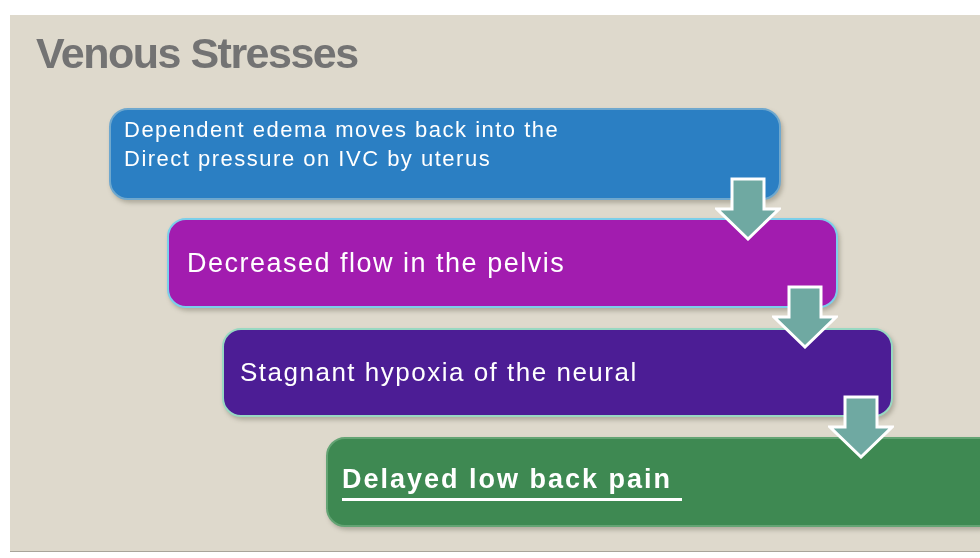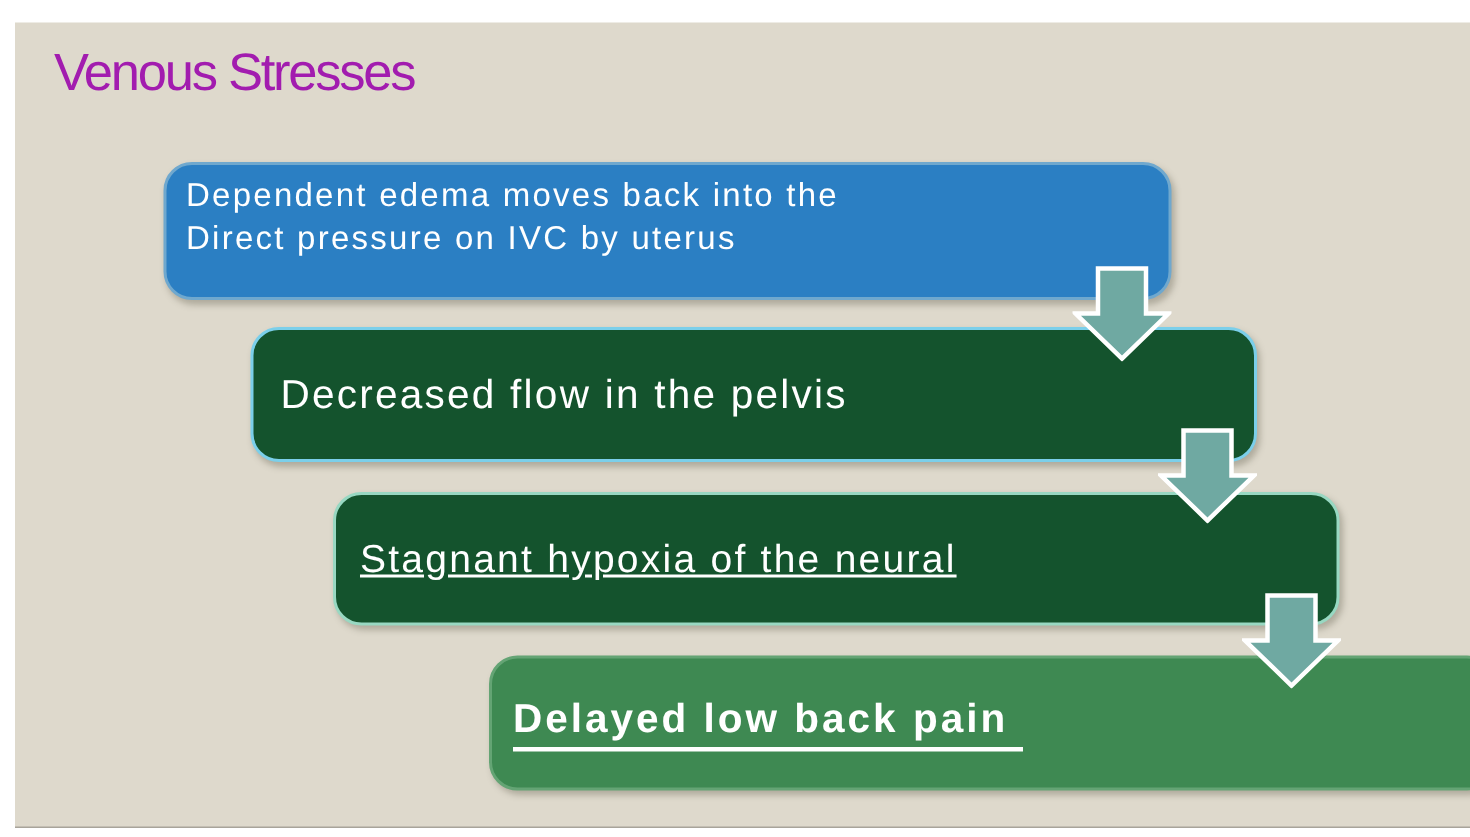--- a/index.html
+++ b/index.html
@@ -20,25 +20,25 @@
     height: 537px;
     background: #ded9cc;
     border-bottom: 1px solid #a8a49a;
     box-sizing: border-box;
   }
   .slide-title {
     position: absolute;
     left: 36px;
     top: 30px;
     margin: 0;
-    font-size: 35px;
+    font-size: 43px;
     line-height: 1.1;
-    font-weight: 400;
+    font-weight: 700;
     letter-spacing: -1.5px;
-    color: #a21caf;
+    color: #737373;
     z-index: 1;
   }
   .flow-box {
     position: absolute;
     box-sizing: border-box;
     border-radius: 19px;
     border: 2px solid transparent;
     color: #ffffff;
     z-index: 2;
     box-shadow: 2px 3px 4px rgba(90,85,70,0.35);
@@ -114,25 +114,25 @@
 
 <h1 class="slide-title">Venous Stresses</h1>
 
 <div class="flow-box box-1" style="background-color: rgb(43, 127, 195); border-color: rgb(111, 168, 206);">
   <div class="box-text">
     <div>Dependent edema moves back into the</div>
     <div>Direct pressure on IVC by uterus</div>
   </div>
 </div>
 
-<div class="flow-box box-2" style="background-color: #14532d; border-color: rgb(123, 207, 234); text-align: center;">
+<div class="flow-box box-2" style="background-color: #a21caf; border-color: rgb(123, 207, 234); text-align: center;">
   <span class="box-text">Decreased flow in the pelvis</span>
 </div>
 
-<div class="flow-box box-3" style="background-color: #14532d; border-color: rgb(152, 216, 194); text-decoration: underline;">
+<div class="flow-box box-3" style="background-color: #4c1d95; border-color: rgb(152, 216, 194);">
   <div class="box-text">Stagnant hypoxia of the neural</div>
 </div>
 
 <div class="flow-box box-4" style="background-color: rgb(62, 137, 82); border-color: rgb(100, 164, 116);">
   <span class="underlined">Delayed low back pain</span>
 </div>
 
 <span class="down-arrow arrow-1" style="color: rgb(111, 169, 162);">
   <svg viewBox="0 0 66 64" xmlns="http://www.w3.org/2000/svg">
     <polygon points="17,2 49,2 49,32 64,32 33,62 2,32 17,32" fill="currentColor" stroke="#ffffff" stroke-width="3" stroke-linejoin="miter"></polygon>

